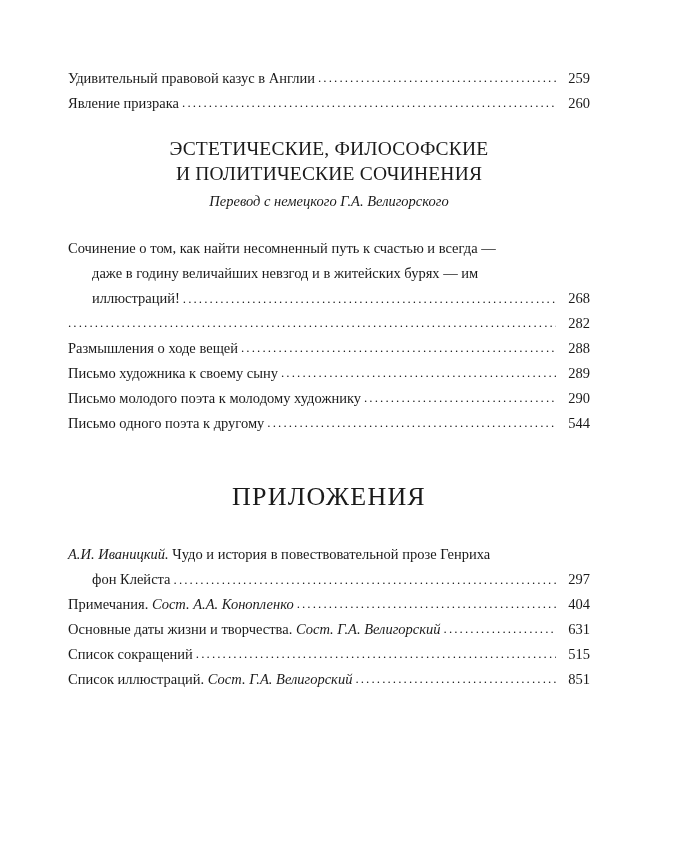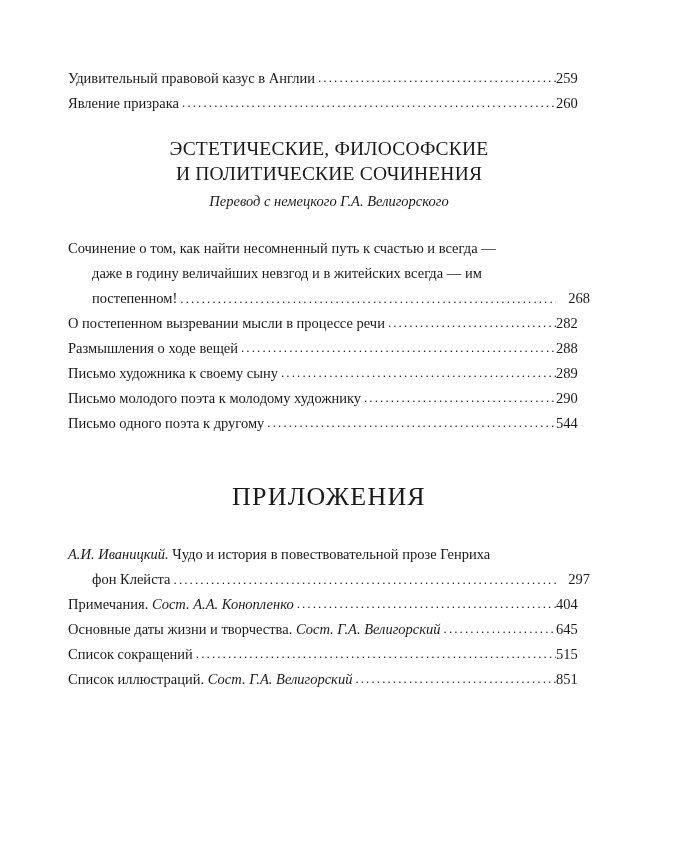--- a/index.html
+++ b/index.html
@@ -48,20 +48,21 @@
     overflow: hidden;
     white-space: nowrap;
     letter-spacing: 2.1px;
     font-size: 13px;
     line-height: 24px;
     color: #1a1a1a;
     margin-bottom: 1px;
   }
   .entry .page-num {
     flex: 0 0 34px;
+    text-align: right;
     white-space: nowrap;
     font-size: 14.5px;
   }
 
   
   .entry-wrap {
     width: 100%;
     font-size: 14.5px;
     line-height: 25px;
   }
@@ -153,31 +154,30 @@
       <div class="l1">ЭСТЕТИЧЕСКИЕ, ФИЛОСОФСКИЕ</div>
       <div class="l2">И ПОЛИТИЧЕСКИЕ СОЧИНЕНИЯ</div>
       <div class="translator">Перевод с немецкого Г.А. Велигорского</div>
     </div>
 
     <div class="group-gap"></div>
 
     <div class="entry-wrap">
       <div class="line1">Сочинение о том, как найти несомненный путь к счастью и всегда —</div>
       <div class="line2">
-        <span class="title">даже в годину величайших невзгод и в житейских всегда — им</span>
+        <span class="title">даже в годину величайших невзгод и в житейских бурях — им</span>
       </div>
       <div class="line3">
-        <span class="title">постепенном!</span>
+        <span class="title">иллюстраций!</span>
         <span class="leader">.............................................................................................</span>
         <span class="page-num">268</span>
       </div>
     </div>
 
     <div class="entry">
-      <span class="title">О постепенном вызревании мысли в процессе речи</span>
       <span class="leader">...................................................................................................................</span>
       <span class="page-num">282</span>
     </div>
 
     <div class="entry">
       <span class="title">Размышления о ходе вещей</span>
       <span class="leader">...................................................................................................................</span>
       <span class="page-num">288</span>
     </div>
 
@@ -214,21 +214,21 @@
 
     <div class="entry">
       <span class="title"><span>Примечания. </span><span class="it">Сост. А.А. Конопленко</span></span>
       <span class="leader">...................................................................................................................</span>
       <span class="page-num">404</span>
     </div>
 
     <div class="entry">
       <span class="title"><span>Основные даты жизни и творчества. </span><span class="it">Сост. Г.А. Велигорский</span></span>
       <span class="leader">...................................................................................................................</span>
-      <span class="page-num">645</span>
+      <span class="page-num">631</span>
     </div>
 
     <div class="entry">
       <span class="title"><span>Список сокращений</span><span class="it"></span></span>
       <span class="leader">...................................................................................................................</span>
       <span class="page-num">515</span>
     </div>
 
     <div class="entry">
       <span class="title"><span>Список иллюстраций. </span><span class="it">Сост. Г.А. Велигорский</span></span>

